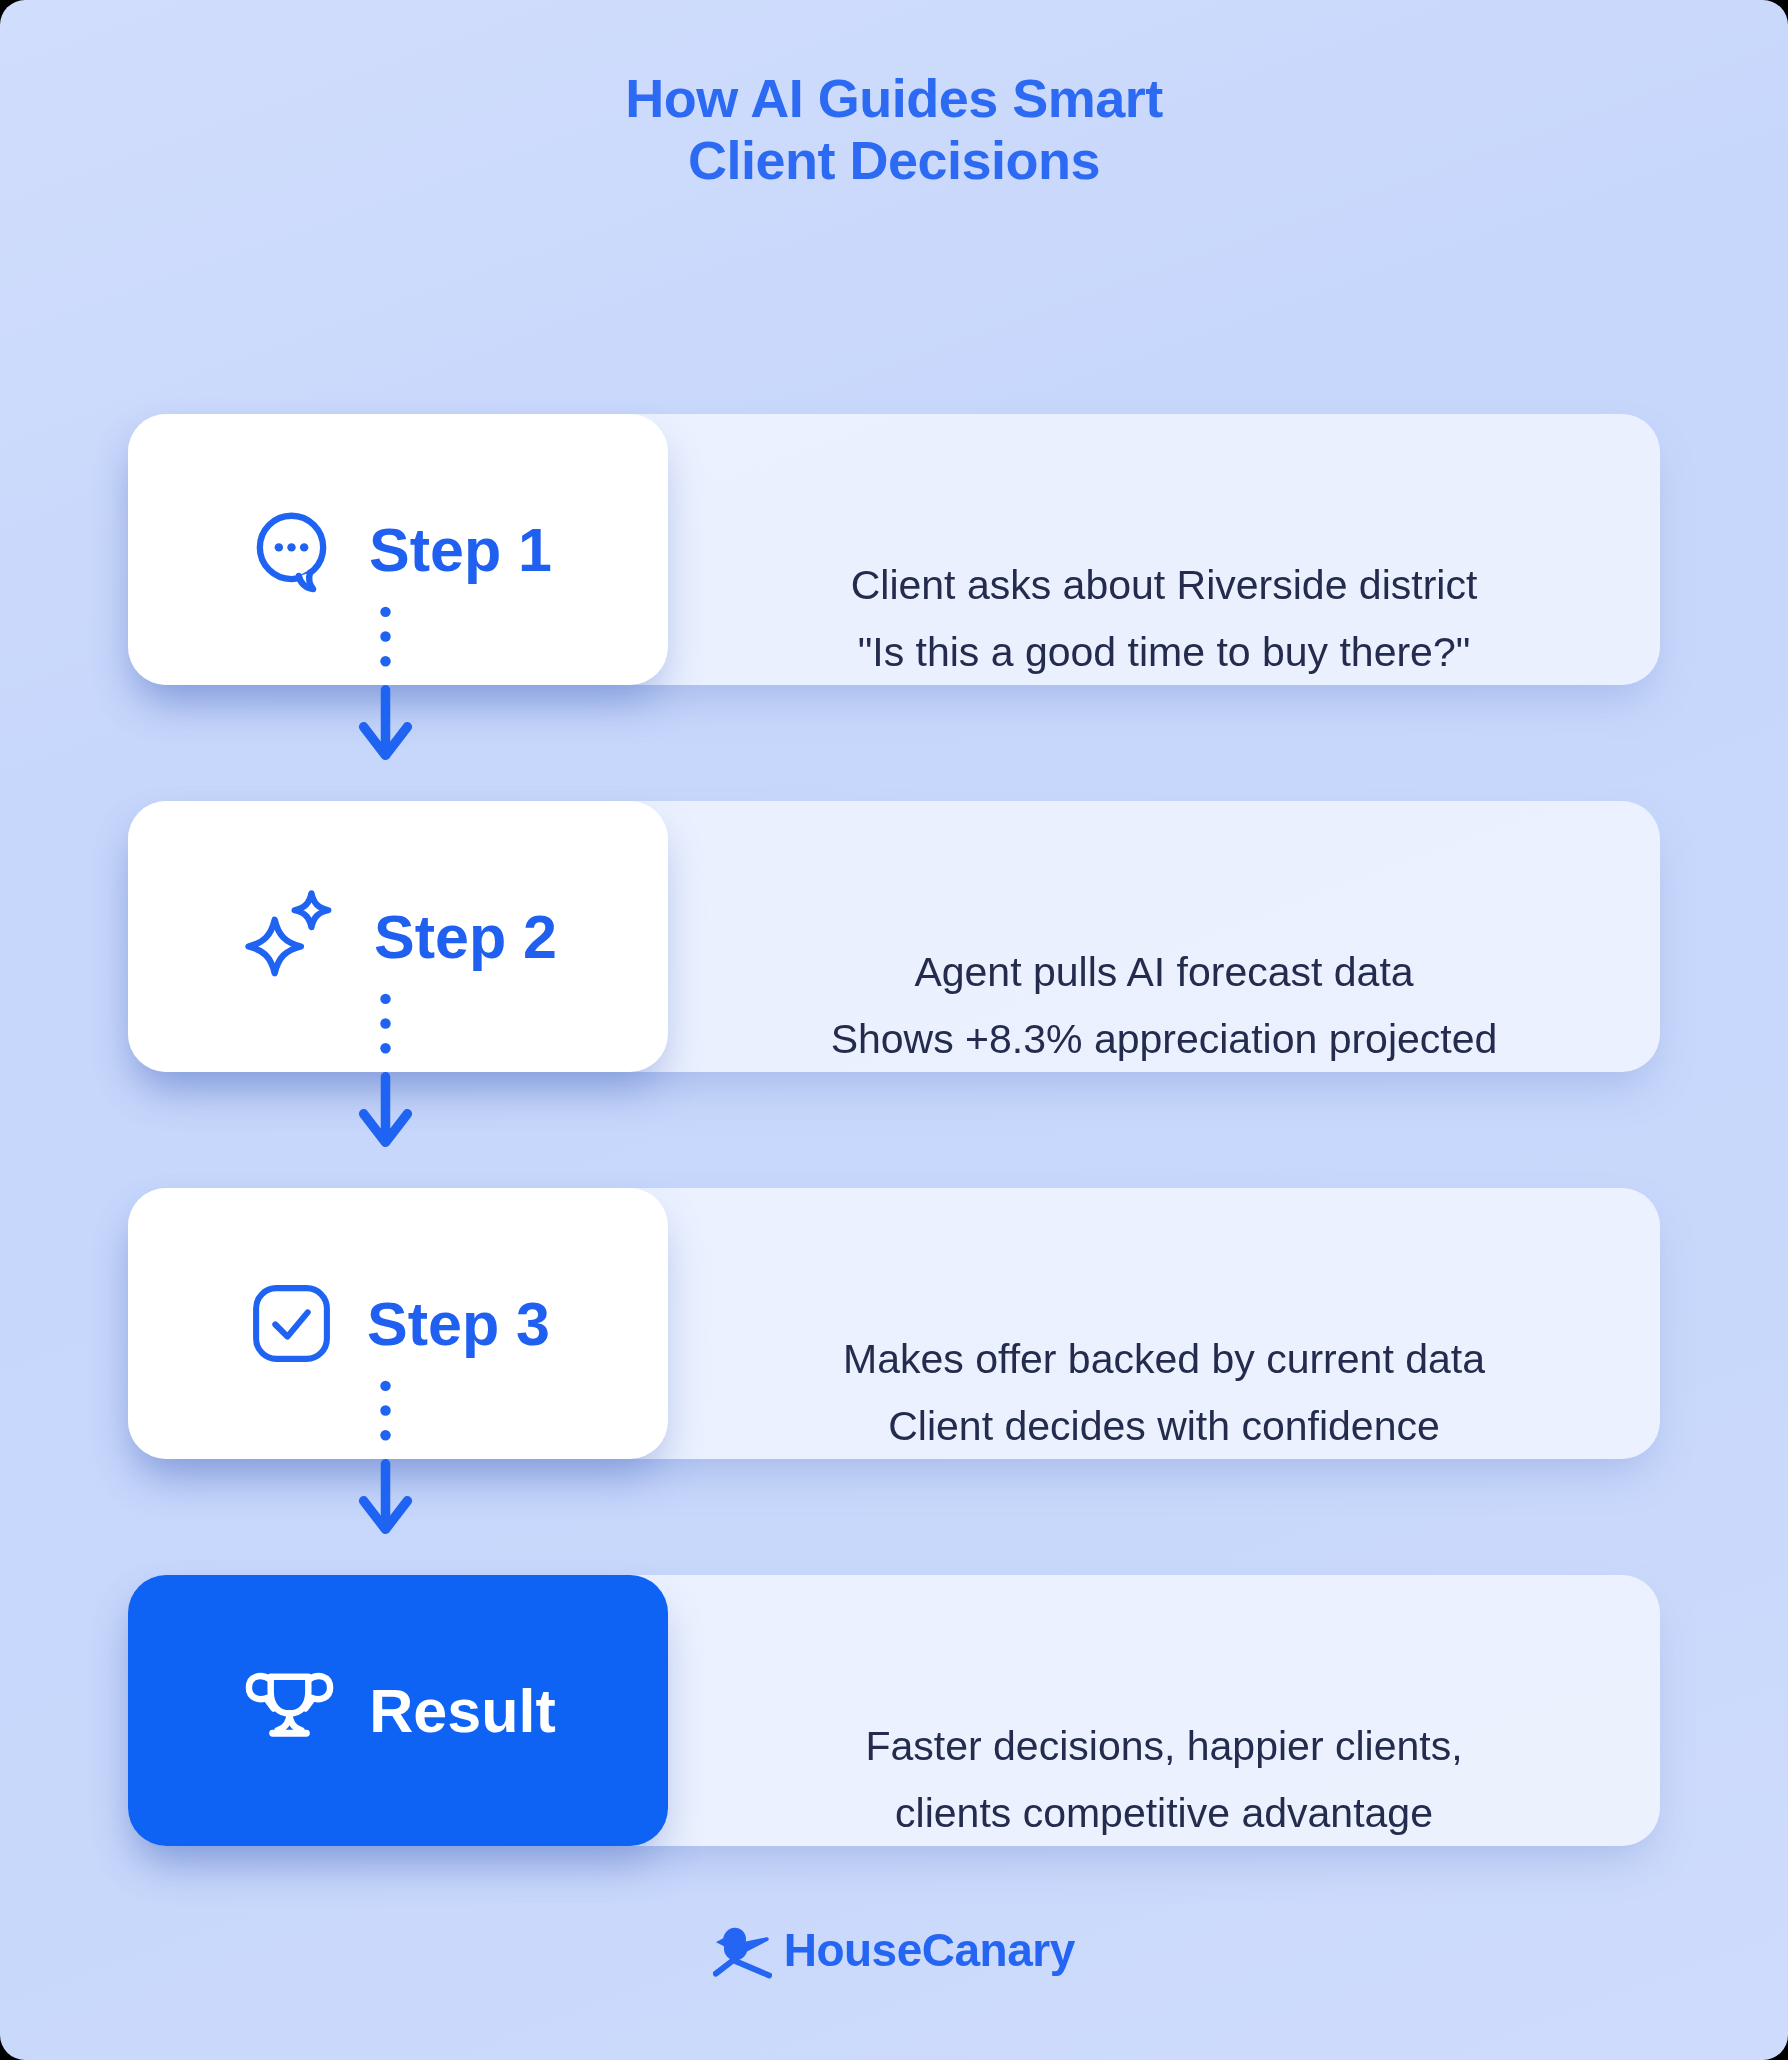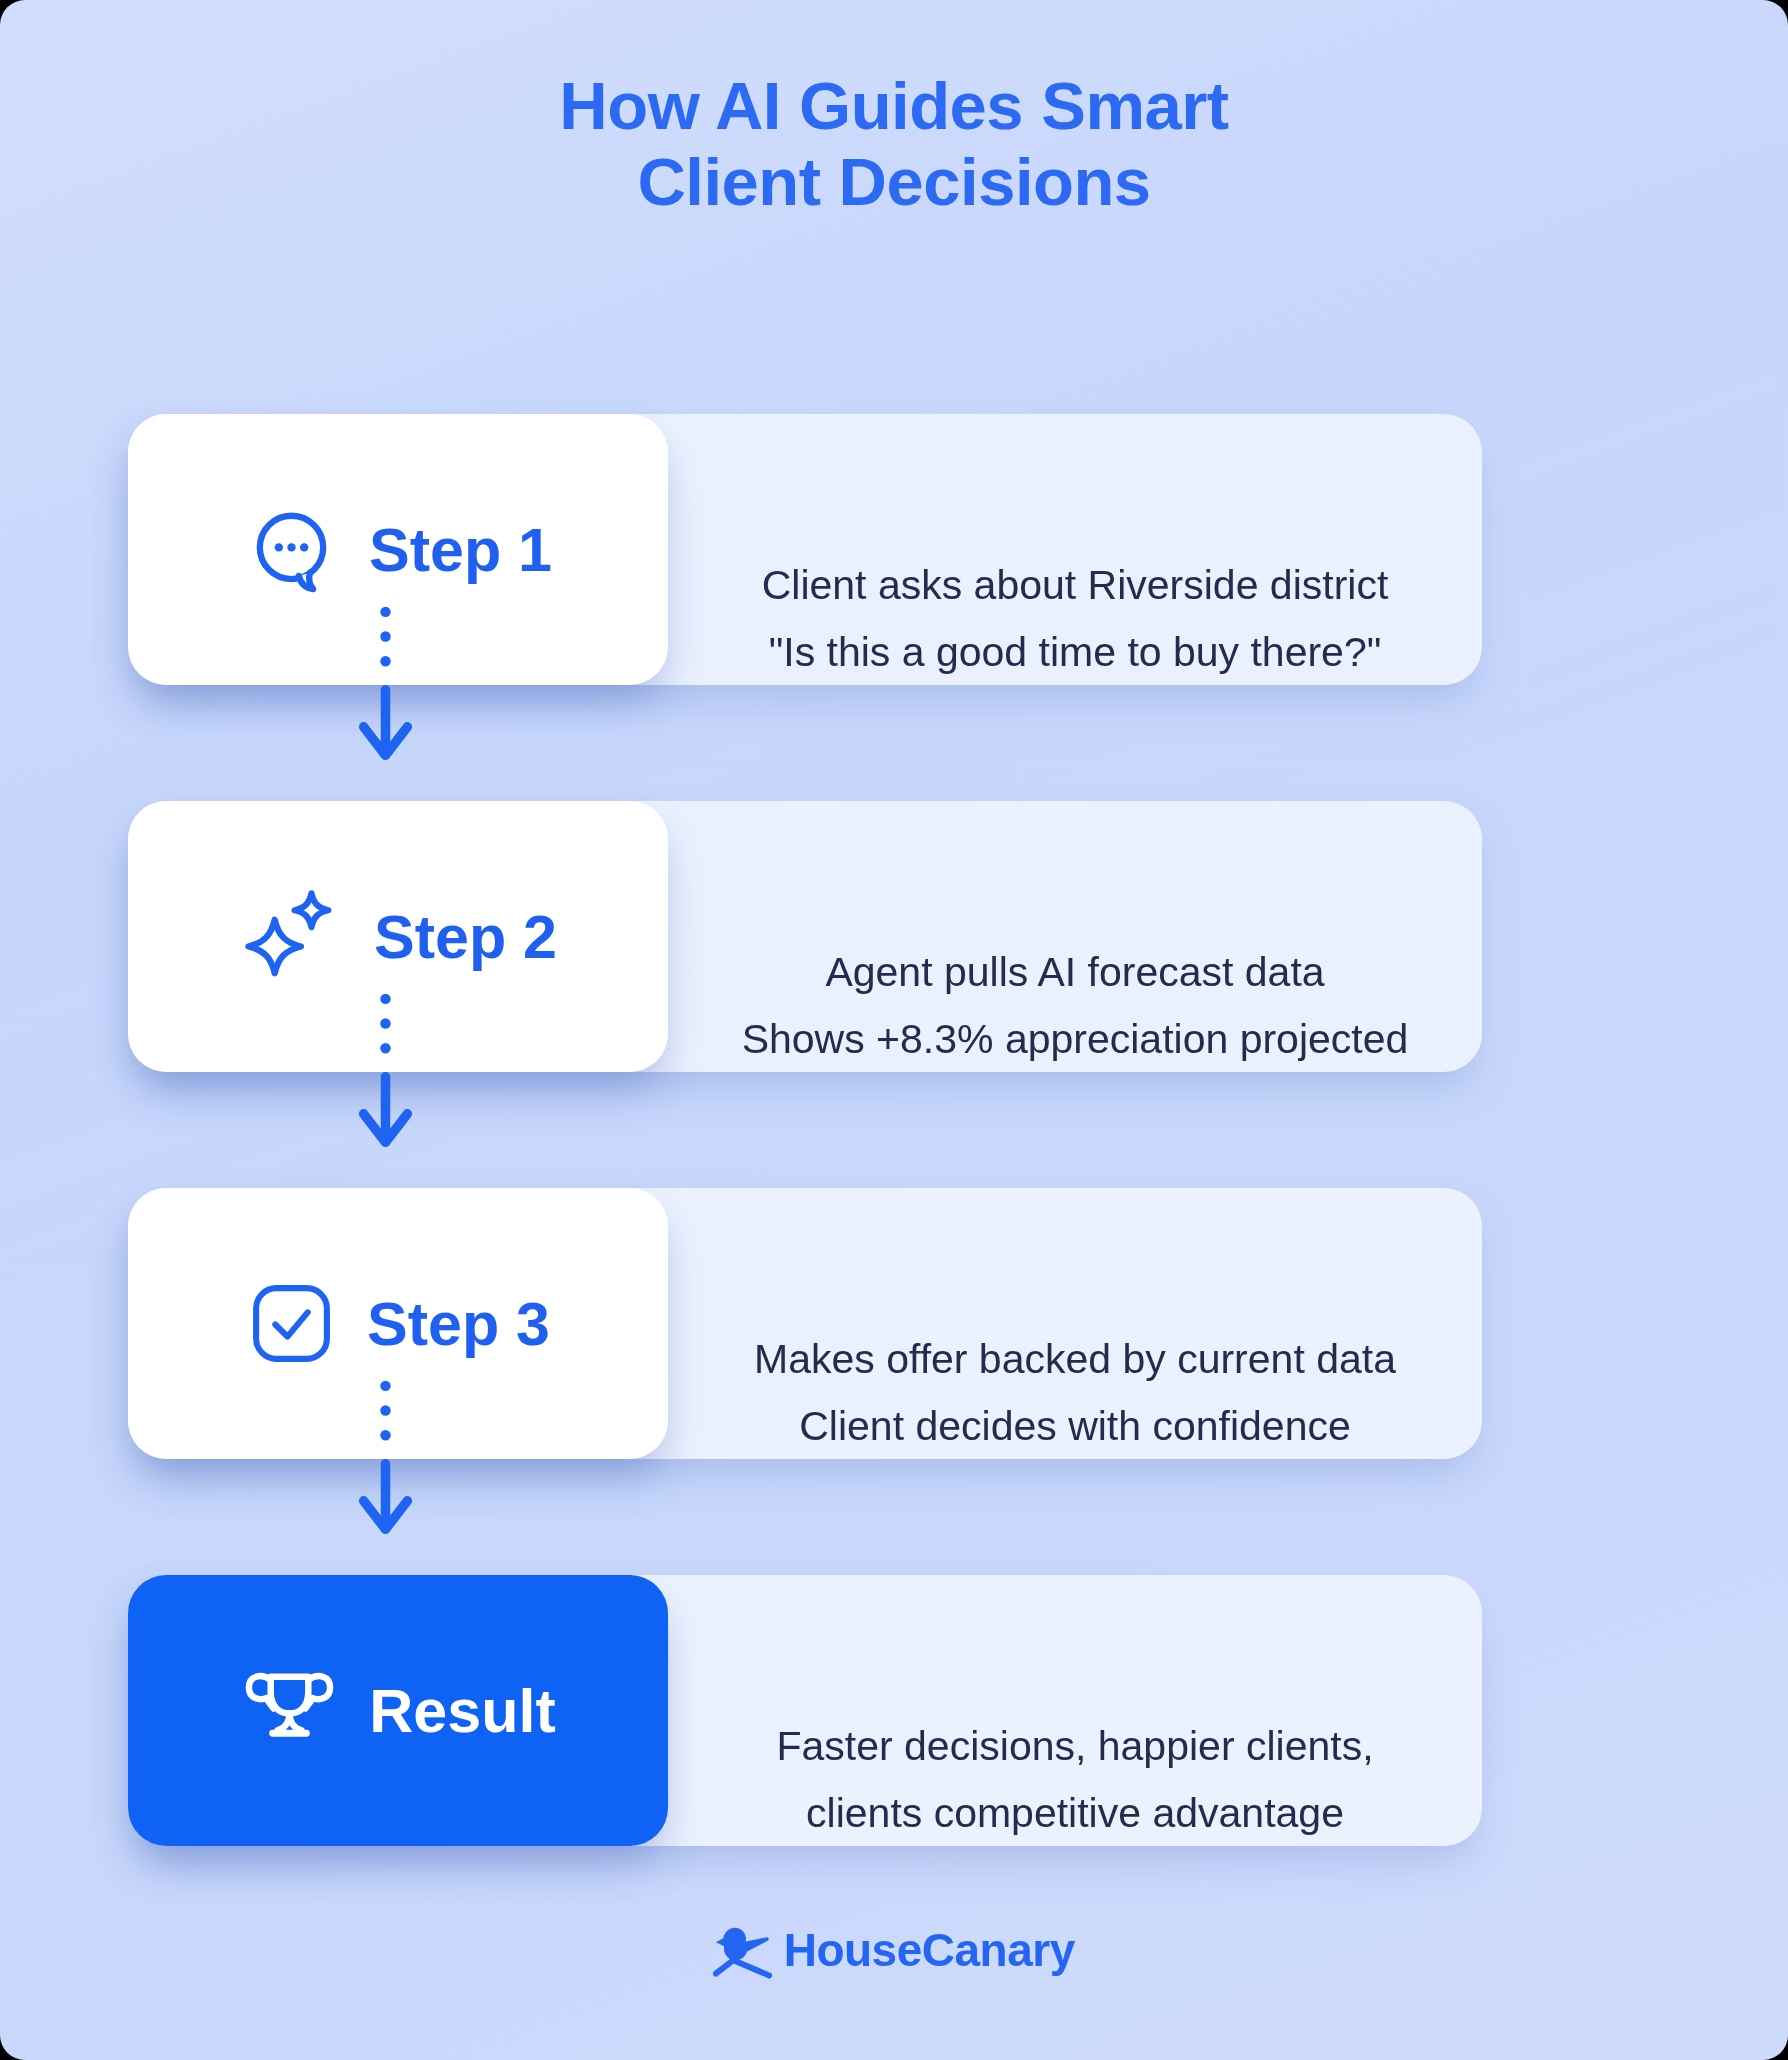--- a/index.html
+++ b/index.html
@@ -4,24 +4,24 @@
 <style>
   html,body { margin:0; padding:0; background:#000; }
   .canvas {
     position:relative; width:1788px; height:2060px;
     background:linear-gradient(160deg,#d1ddfc 0%,#c7d7fb 30%,#c8d8fb 72%,#cfdbfc 100%);
     border-radius:25px; overflow:hidden;
     font-family:"Liberation Sans", sans-serif;
   }
   .title {
     position:absolute; top:68px; left:0; width:100%;
-    text-align:center; font-size:67px; font-weight:800;
+    text-align:center; font-size:54px; font-weight:800;
     color:#2d6af3; line-height:1.14; letter-spacing:-0.5px;
   }
-  .row { position:absolute; left:128px; width:1354px; height:271px; }
+  .row { position:absolute; left:128px; width:1532px; height:271px; }
   .row-1 { top:414px; } .row-2 { top:801px; } .row-3 { top:1188px; } .row-4 { top:1575px;border-radius:9px; }
   .panel {
     position:absolute; inset:0;
     background:rgba(255,255,255,0.63); border-radius:38px;
     box-shadow:0 21px 43px -11.4px rgba(101,130,204,0.35);
   }
   .card {
     position:absolute; left:0; top:0; width:540px; height:271px;
     background:#ffffff; border-radius:38px;
     box-shadow:0 23px 43px -9.5px rgba(80,110,195,0.45);

